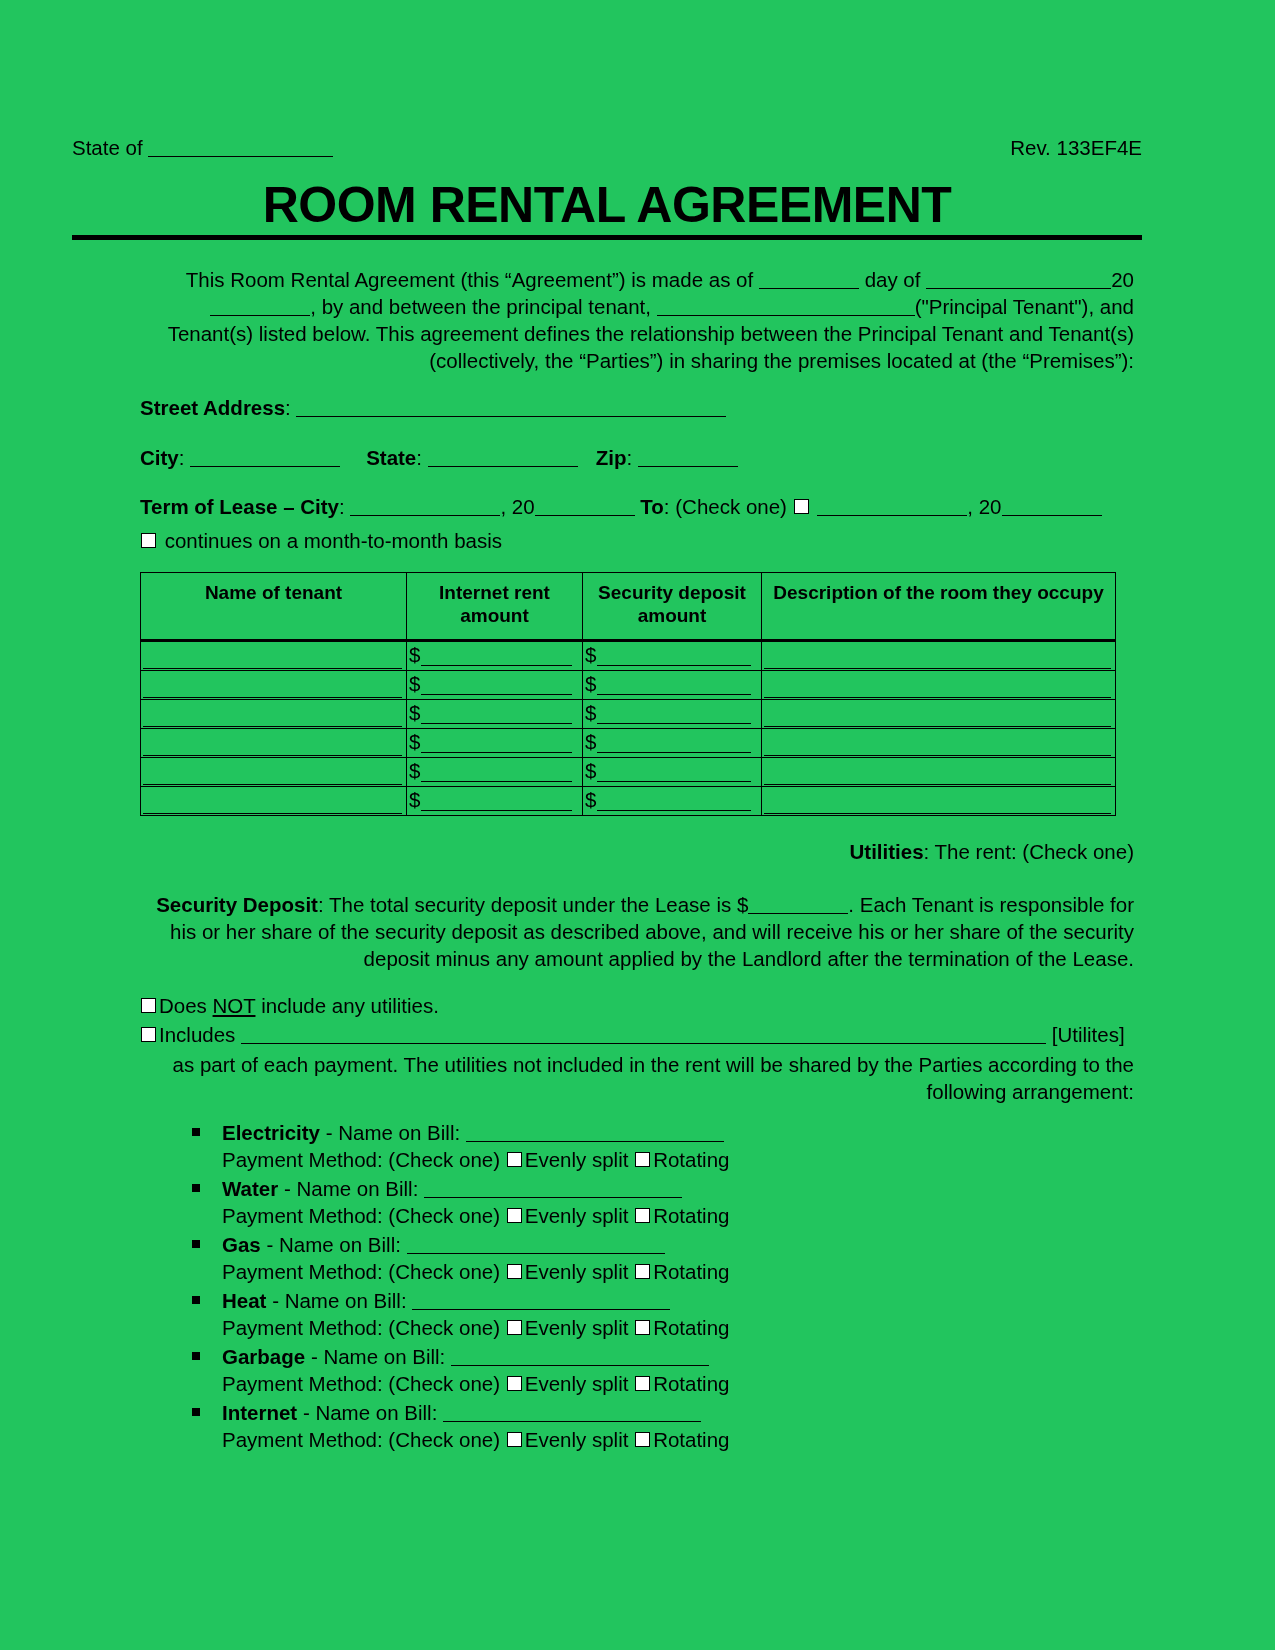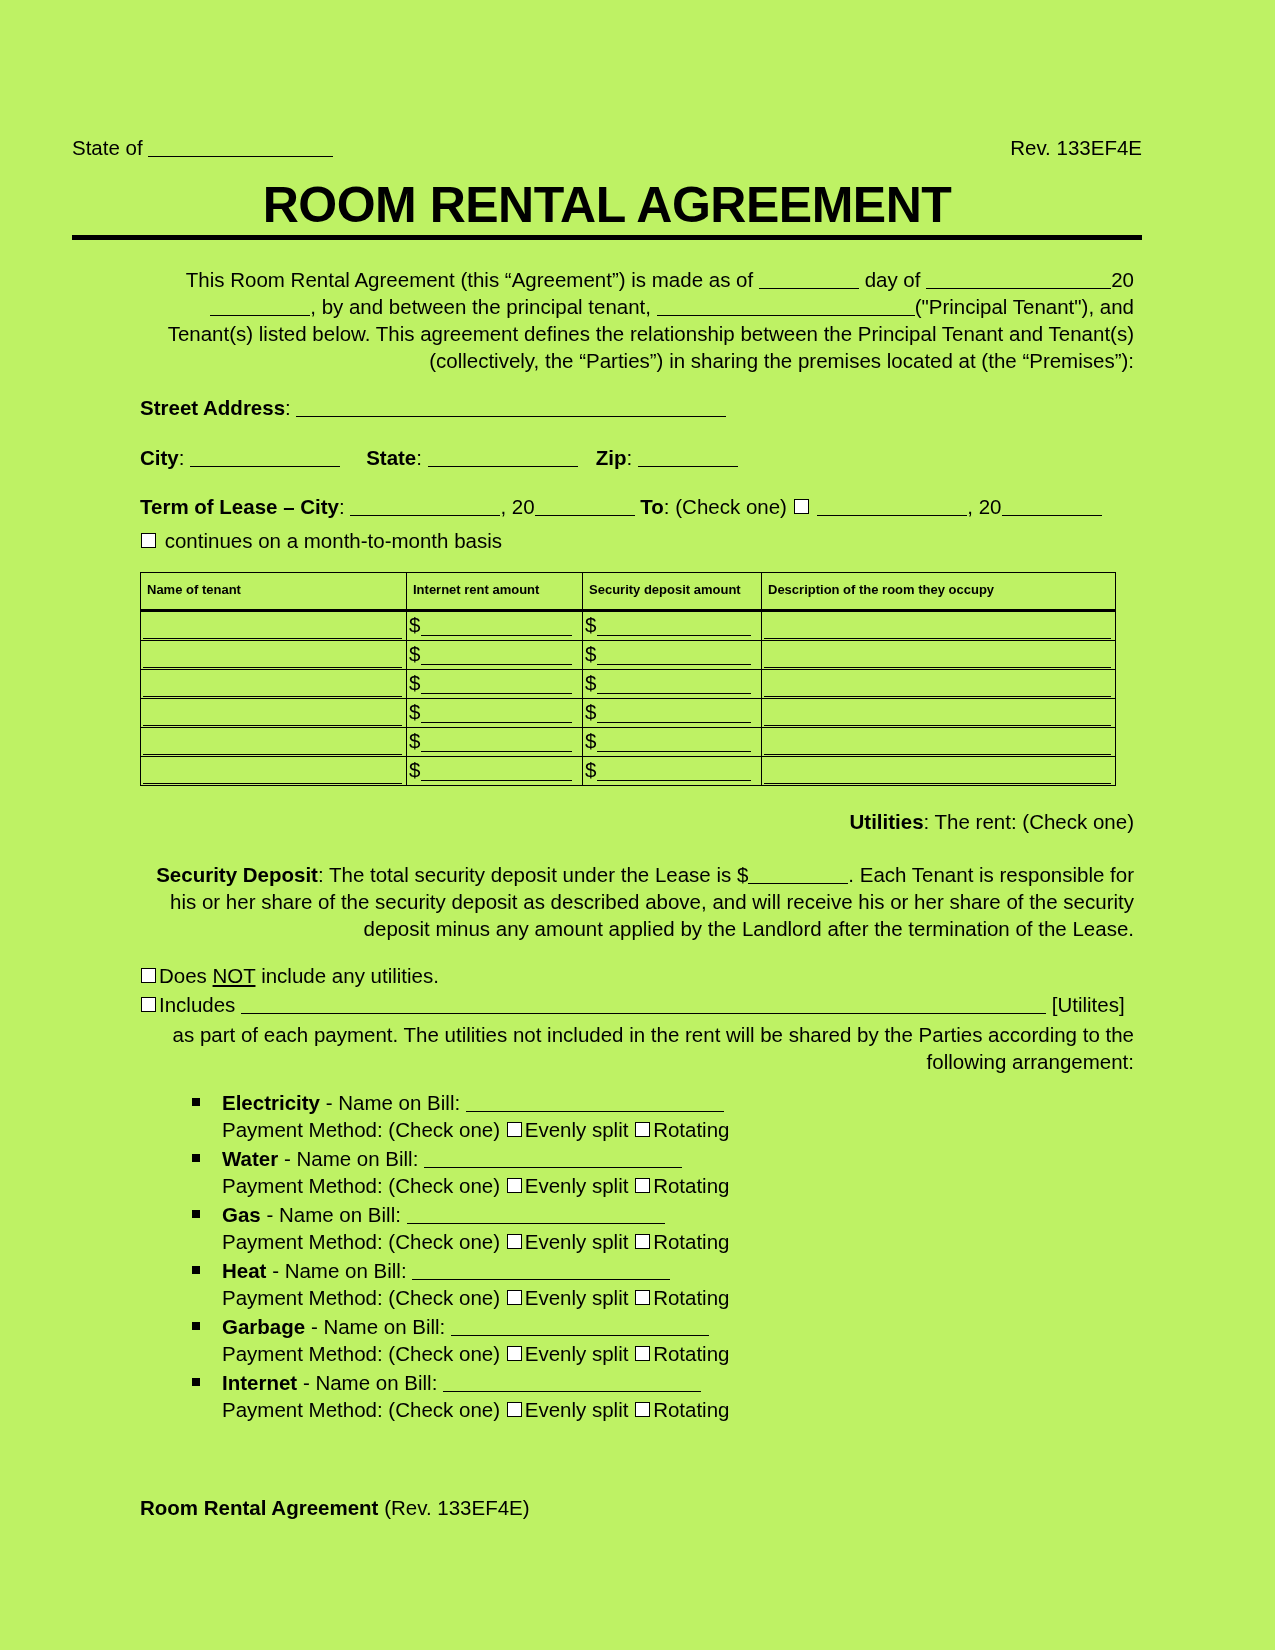--- a/index.html
+++ b/index.html
@@ -8,21 +8,21 @@
     background: #ffffff;
   }
   body {
     font-family: "Liberation Sans", sans-serif;
     color: #000000;
   }
   .page {
     position: relative;
     width: 1275px;
     height: 1650px;
-    background: #bef264;
+    background: #22c55e;
     box-sizing: border-box;
     padding: 14px;
     overflow: hidden;
   }
   .inner {
     position: absolute;
     left: 72px;
     top: 136px;
     width: 1070px;
   }
@@ -114,23 +114,23 @@
     table-layout: fixed;
   }
   table.tenant-table th,
   table.tenant-table td {
     border: 1.6px solid #000;
     padding: 0;
     vertical-align: top;
   }
   table.tenant-table thead th {
     border-bottom: 3px solid #000;
-    font-size: 13px;
+    font-size: 19px;
     font-weight: bold;
-    text-align: left;
+    text-align: center;
     line-height: 1.2;
     padding: 9px 6px 11px 6px;
   }
   table.tenant-table tbody td {
     height: 28px;
     position: relative;
     padding: 0;
   }
   .cellline {
     display: block;
@@ -384,15 +384,13 @@
           <li><span class="sq"></span><span class="b">Water</span> <span>- Name on Bill:</span> <span class="ln ln-bill"></span><span class="pay-line"><span>Payment Method: (Check one)</span> <span class="chk"></span><span>Evenly split</span> <span class="chk"></span><span>Rotating</span></span></li>
           <li><span class="sq"></span><span class="b">Gas</span> <span>- Name on Bill:</span> <span class="ln ln-bill"></span><span class="pay-line"><span>Payment Method: (Check one)</span> <span class="chk"></span><span>Evenly split</span> <span class="chk"></span><span>Rotating</span></span></li>
           <li><span class="sq"></span><span class="b">Heat</span> <span>- Name on Bill:</span> <span class="ln ln-bill"></span><span class="pay-line"><span>Payment Method: (Check one)</span> <span class="chk"></span><span>Evenly split</span> <span class="chk"></span><span>Rotating</span></span></li>
           <li><span class="sq"></span><span class="b">Garbage</span> <span>- Name on Bill:</span> <span class="ln ln-bill"></span><span class="pay-line"><span>Payment Method: (Check one)</span> <span class="chk"></span><span>Evenly split</span> <span class="chk"></span><span>Rotating</span></span></li>
           <li><span class="sq"></span><span class="b">Internet</span> <span>- Name on Bill:</span> <span class="ln ln-bill"></span><span class="pay-line"><span>Payment Method: (Check one)</span> <span class="chk"></span><span>Evenly split</span> <span class="chk"></span><span>Rotating</span></span></li>
         </ul>
 
     </div>
   </div>
 
-  <div class="footer"><span class="b">Room Rental Agreement</span>
-    <span>(Rev. 133EF4E)</span></div>
 </div>
 
 </body></html>

